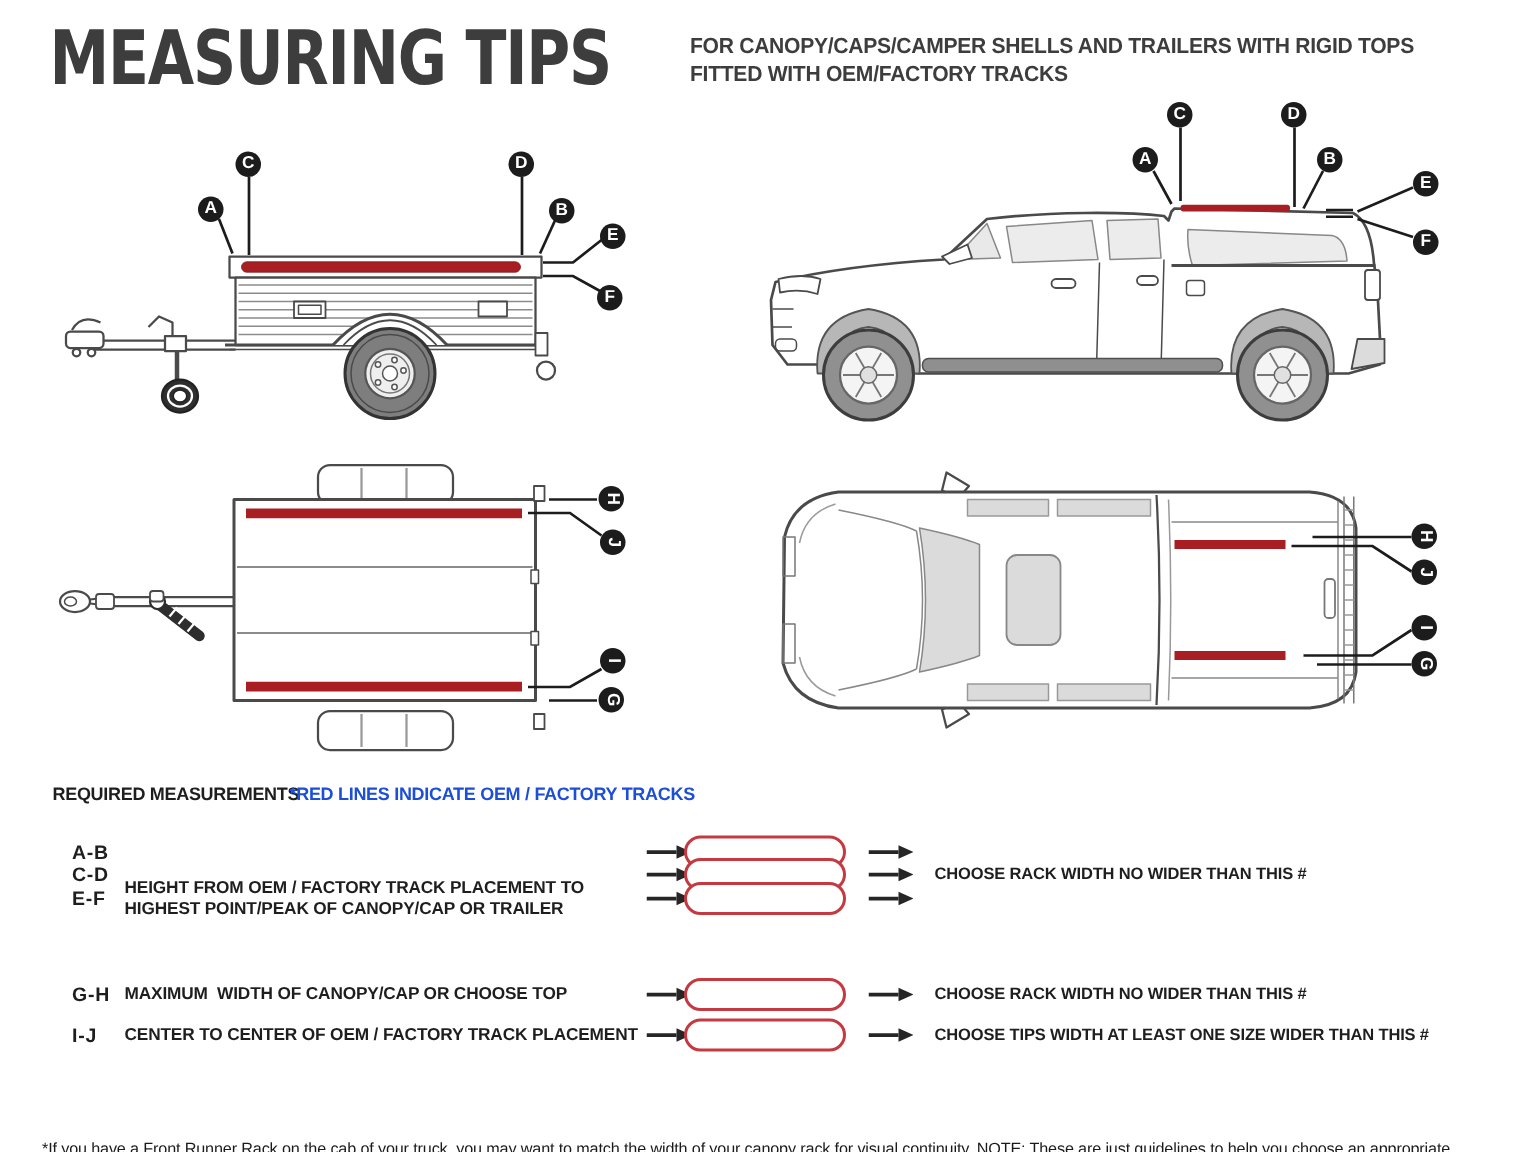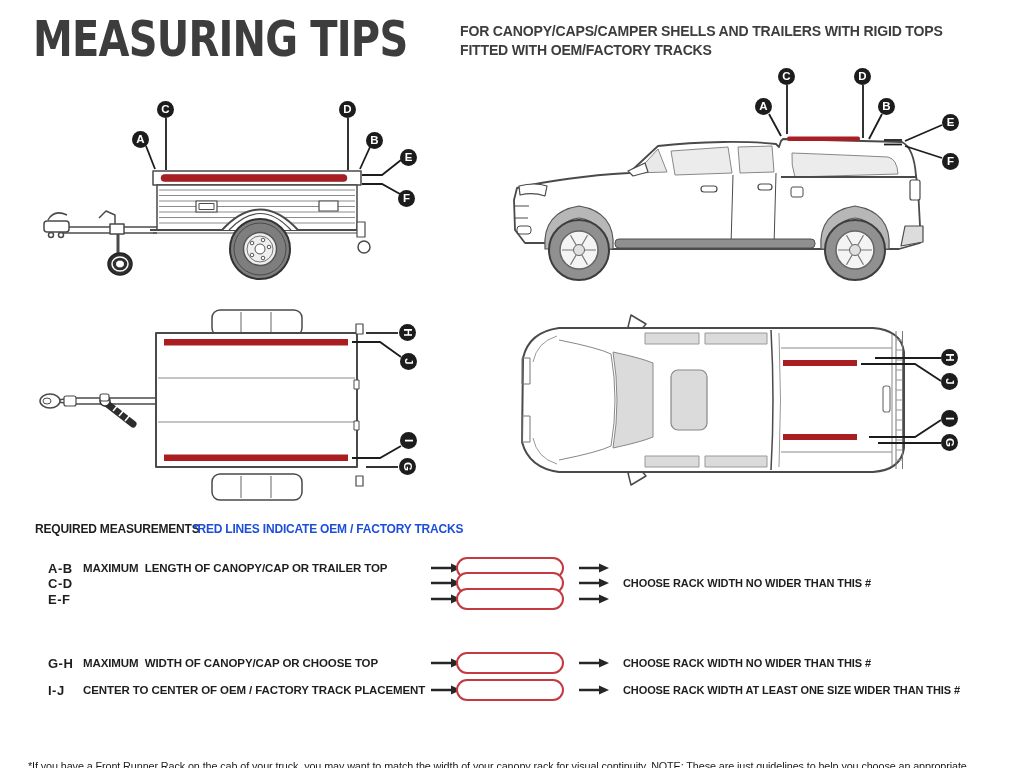--- a/index.html
+++ b/index.html
@@ -326,21 +326,20 @@
   <div class="badge rot" style="left:446px;top:134px">G</div>
 </div>
 
 <div class="legend">
   <span class="head">REQUIRED MEASUREMENTS</span>
   <span class="note">*RED LINES INDICATE OEM / FACTORY TRACKS</span>
 </div>
 
 <div class="mrow" style="top:555px">
   <span class="mkey">A-B</span>
-  <span class="mdesc">MAXIMUM  LENGTH OF CANOPY/CAP OR TRAILER TOP</span>
   <svg class="arrow1" width="30" height="10">
       <line x1="0" y1="5" x2="20" y2="5" stroke="#262626" stroke-width="2.5"></line>
       <polygon points="20,0.5 30,5 20,9.5" fill="#262626"></polygon>
     </svg>
   <span class="pill"></span>
   <svg class="arrow2" width="30" height="10">
       <line x1="0" y1="5" x2="20" y2="5" stroke="#262626" stroke-width="2.5"></line>
       <polygon points="20,0.5 30,5 20,9.5" fill="#262626"></polygon>
     </svg>
 </div>
@@ -354,20 +353,22 @@
   <span class="pill"></span>
   <svg class="arrow2" width="30" height="10">
       <line x1="0" y1="5" x2="20" y2="5" stroke="#262626" stroke-width="2.5"></line>
       <polygon points="20,0.5 30,5 20,9.5" fill="#262626"></polygon>
     </svg>
   <span class="mresult">CHOOSE RACK WIDTH NO WIDER THAN THIS #</span>
 </div>
 
 <div class="mrow" style="top:584px;height:30px">
   <span class="mkey">E-F</span>
+  <span class="mdesc">HEIGHT FROM OEM / FACTORY TRACK PLACEMENT TO
+HIGHEST POINT/PEAK OF CANOPY/CAP OR TRAILER</span>
   <svg class="arrow1" width="30" height="10">
       <line x1="0" y1="5" x2="20" y2="5" stroke="#262626" stroke-width="2.5"></line>
       <polygon points="20,0.5 30,5 20,9.5" fill="#262626"></polygon>
     </svg>
   <span class="pill"></span>
   <svg class="arrow2" width="30" height="10">
       <line x1="0" y1="5" x2="20" y2="5" stroke="#262626" stroke-width="2.5"></line>
       <polygon points="20,0.5 30,5 20,9.5" fill="#262626"></polygon>
     </svg>
 </div>
@@ -392,17 +393,17 @@
   <span class="mdesc">CENTER TO CENTER OF OEM / FACTORY TRACK PLACEMENT</span>
   <svg class="arrow1" width="30" height="10">
       <line x1="0" y1="5" x2="20" y2="5" stroke="#262626" stroke-width="2.5"></line>
       <polygon points="20,0.5 30,5 20,9.5" fill="#262626"></polygon>
     </svg>
   <span class="pill"></span>
   <svg class="arrow2" width="30" height="10">
       <line x1="0" y1="5" x2="20" y2="5" stroke="#262626" stroke-width="2.5"></line>
       <polygon points="20,0.5 30,5 20,9.5" fill="#262626"></polygon>
     </svg>
-  <span class="mresult">CHOOSE RACK WIDTH AT LEAST ONE SIZE WIDER THAN THIS #</span>
+  <span class="mresult">CHOOSE TIPS WIDTH AT LEAST ONE SIZE WIDER THAN THIS #</span>
 </div>
 
 <div class="footnote">*If you have a Front Runner Rack on the cab of your truck, you may want to match the width of your canopy rack for visual continuity. NOTE: These are just guidelines to help you choose an appropriate
 sized rack. For further info, read the installation instructions found on the INSTALL tab and /or review the detailed measurements in the SPECS tab.</div>
 
 </body></html>

